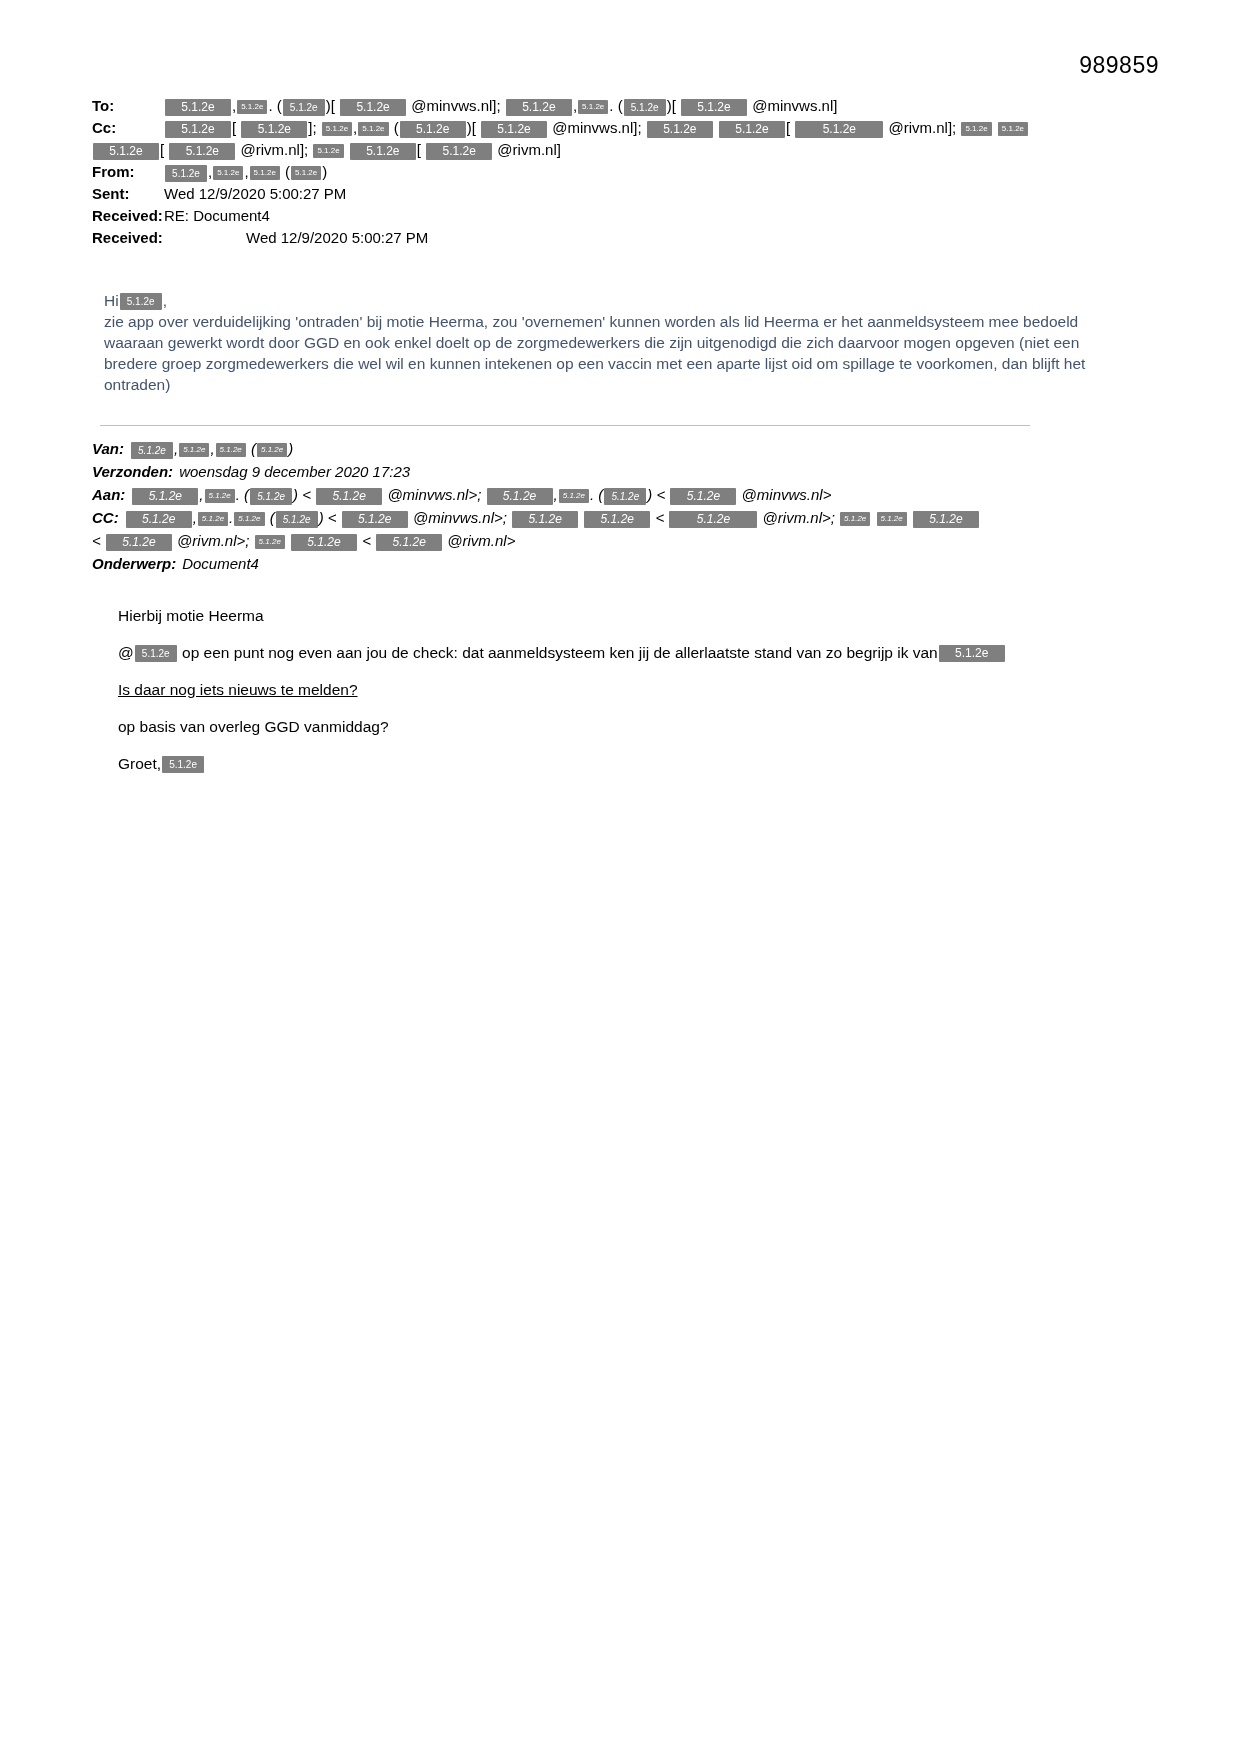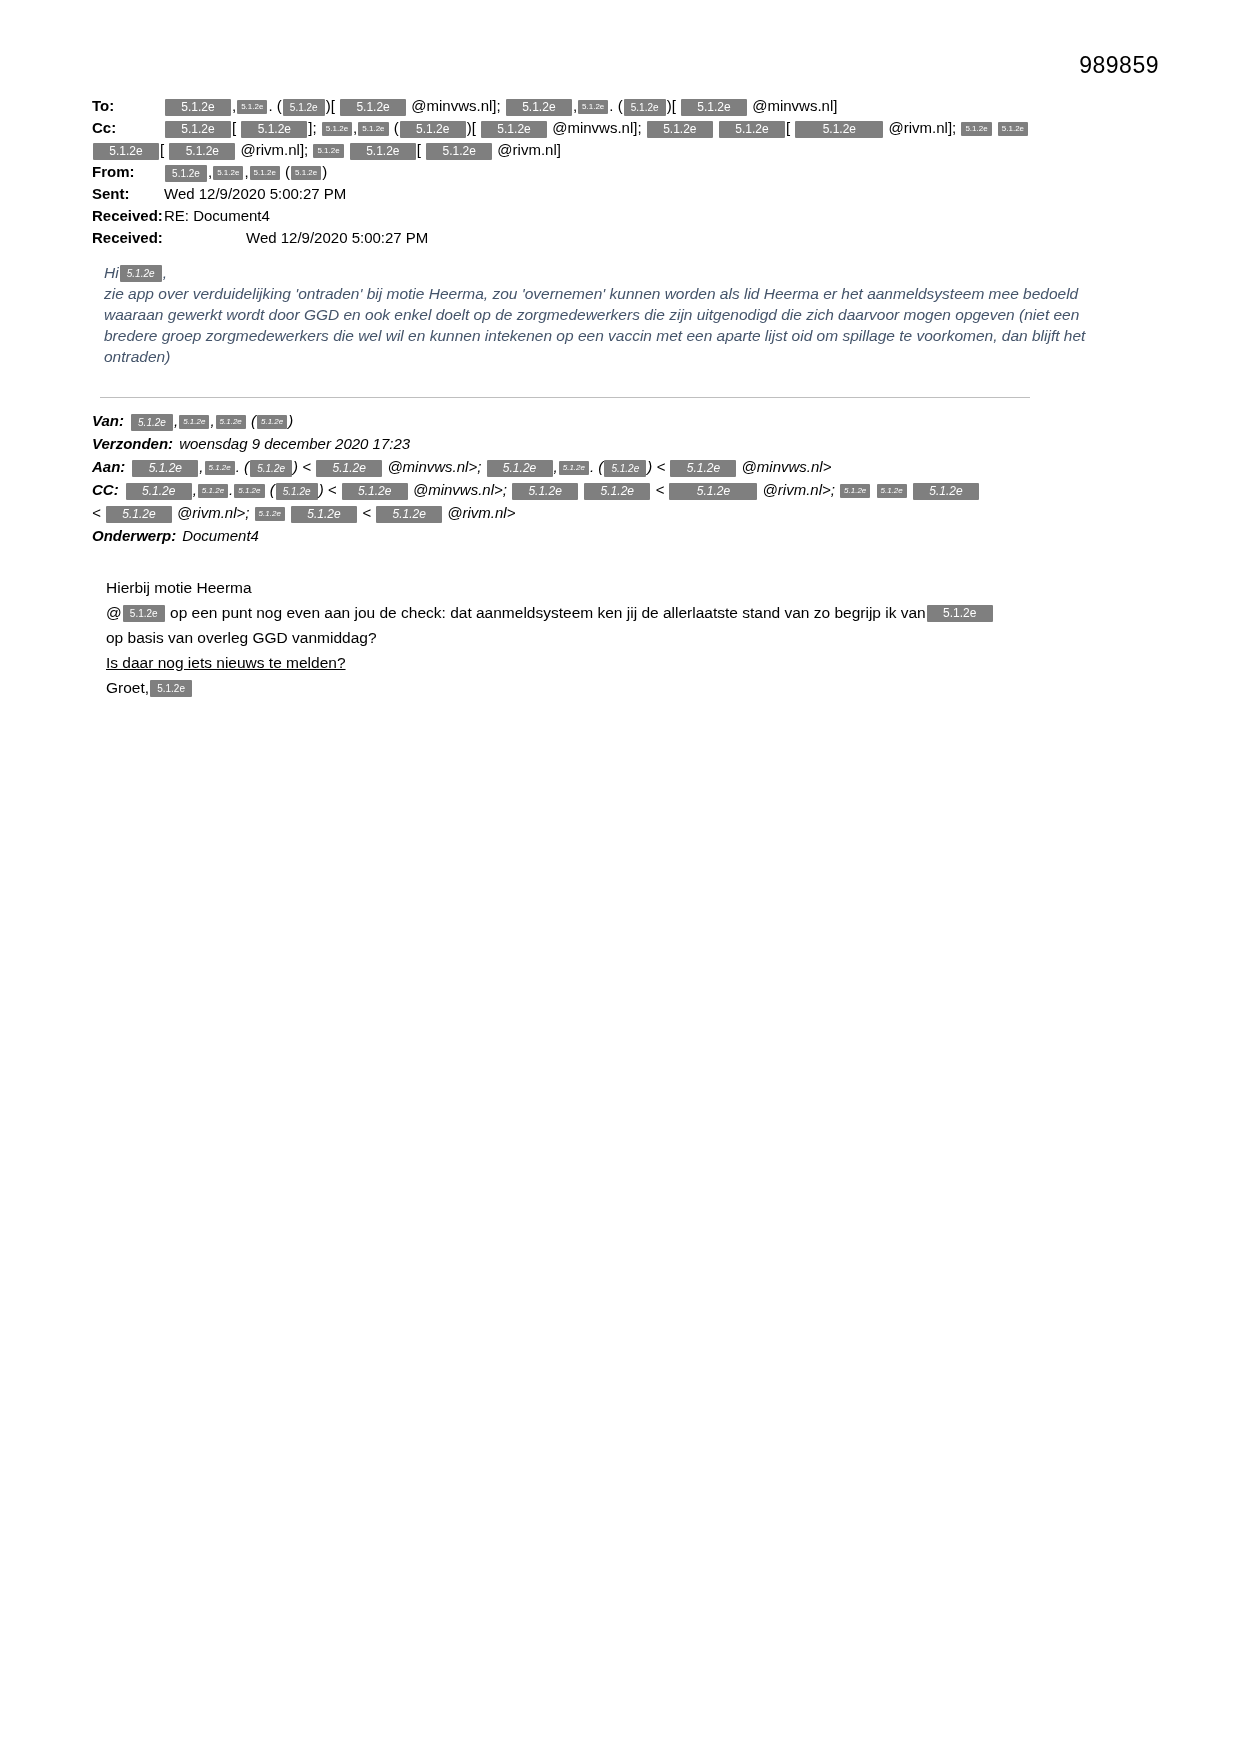--- a/index.html
+++ b/index.html
@@ -77,28 +77,27 @@
     flex: 1;
     font-size: 15px;
     line-height: 21px;
   }
   .hdr-val.indent2 {
     padding-left: 82px;
   }
 
   
   .msg-top {
-    margin-top: 14px;
+    margin-top: 42px;
     margin-left: 12px;
     width: 1015px;
     font-size: 15.5px;
     line-height: 21px;
     color: #44546a;
     font-family: "Liberation Sans", sans-serif;
-    font-style: italic;
   }
   .msg-top .red { background: #7f7f7f; color: #fff; }
 
   hr.sep {
     border: none;
     border-top: 1px solid #bfbfbf;
     margin: 30px 0 12px 8px;
     width: 930px;
   }
 
@@ -128,21 +127,21 @@
   }
 
   .q-body {
     margin-top: 30px;
     margin-left: 10px;
     font-size: 15.5px;
     line-height: 21px;
     color: #000;
     width: 1000px;
   }
-  .q-body p { margin: 4px; }
+  .q-body p { margin: 16px; }
   .underline-dot {
     text-decoration: underline;
     text-decoration-style: solid;
   }
 </style>
 </head>
 <body>
 
 <div class="page">
 
@@ -291,21 +290,21 @@
       </div>
 
     </div>
 
     <div class="q-body">
       <p>Hierbij motie Heerma</p>
       <p>
         <span>@</span><span class="red w-s">5.1.2e</span>
         <span>op een punt nog even aan jou de check: dat aanmeldsysteem ken jij de allerlaatste stand van zo begrijp ik van</span><span class="red w-m">5.1.2e</span>
       </p>
+      <p><span class="underline-dot">Is daar nog iets nieuws te melden?</span></p>
       <p>op basis van overleg GGD vanmiddag?</p>
-      <p><span class="underline-dot">Is daar nog iets nieuws te melden?</span></p>
       <p>
         <span>Groet,</span><span class="red w-s">5.1.2e</span>
       </p>
     </div>
 
   </div>
 </div>
 
 </body></html>

